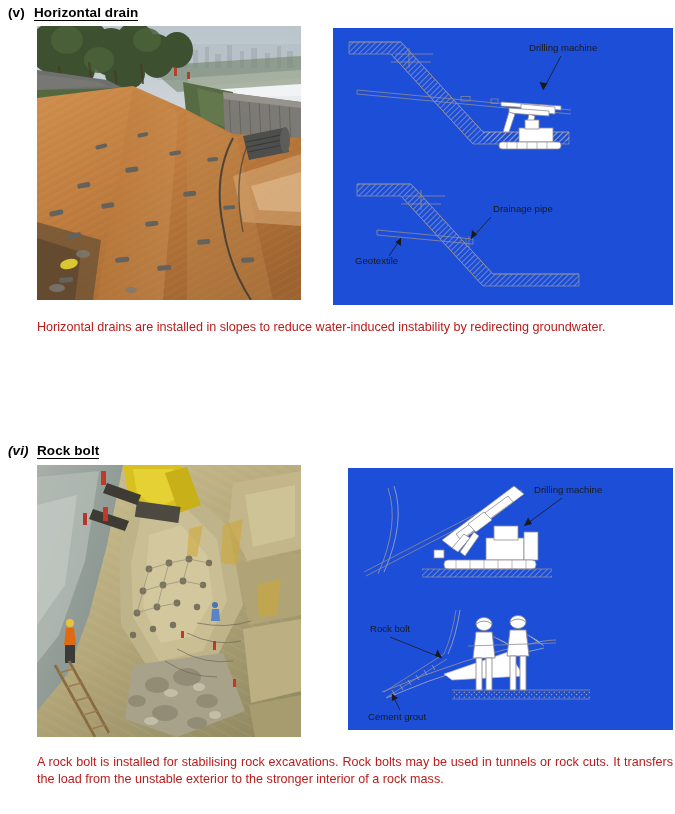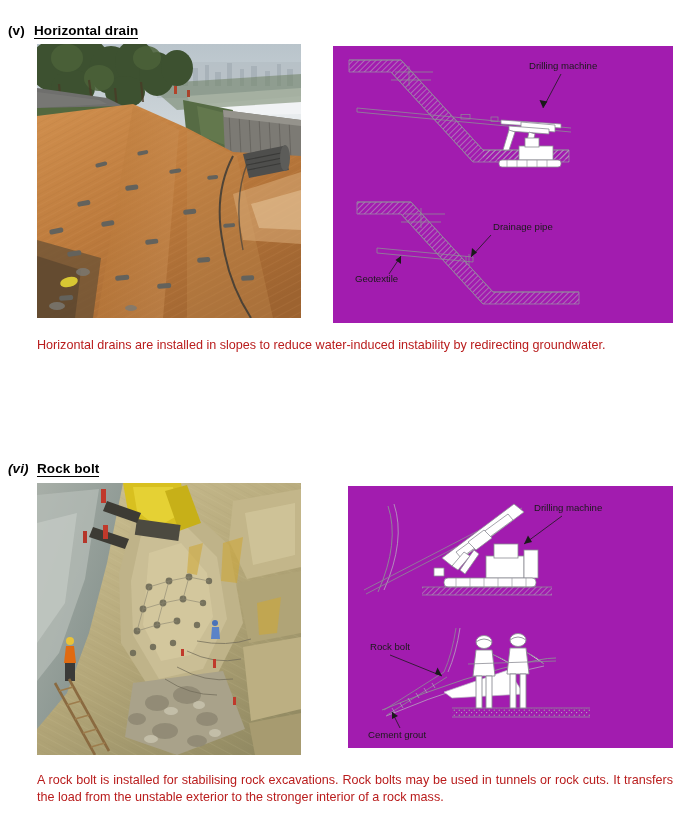--- a/index.html
+++ b/index.html
@@ -13,21 +13,20 @@
     height: 814px;
     position: relative;
     font-family: "Liberation Sans", sans-serif;
     color: #000000;
     overflow: hidden;
   }
   .page {
     position: absolute;
     inset: 0;
     background: #ffffff;
-    margin-top: 18px;
   }
 
   
   .section-heading {
     position: absolute;
     font-size: 13.5px;
     font-weight: bold;
     letter-spacing: 0.1px;
     white-space: nowrap;
     color: #000;
@@ -63,21 +62,21 @@
     overflow: hidden;
     background: #8a7a5e;
   }
   .photo-1 { left: 37px; top: 26px;  width: 264px; height: 274px; }
   .photo-2 { left: 37px; top: 465px; width: 264px; height: 272px; }
   .photo svg { display: block; width: 100%; height: 100%; }
 
   
   .diagram {
     position: absolute;
-    background: #a21caf;
+    background: #1d4ed8;
   }
   .diagram svg { display: block; width: 100%; height: 100%; }
   .dg-1 { left: 333px; top: 28px;  width: 340px; height: 145px; }
   .dg-2 { left: 333px; top: 170px; width: 340px; height: 135px; }
   .dg-3 { left: 348px; top: 468px; width: 325px; height: 128px; }
   .dg-4 { left: 348px; top: 596px; width: 325px; height: 134px; }
 
   .dlabel {
     font-family: "Liberation Sans", sans-serif;
     font-size: 9.6px;

